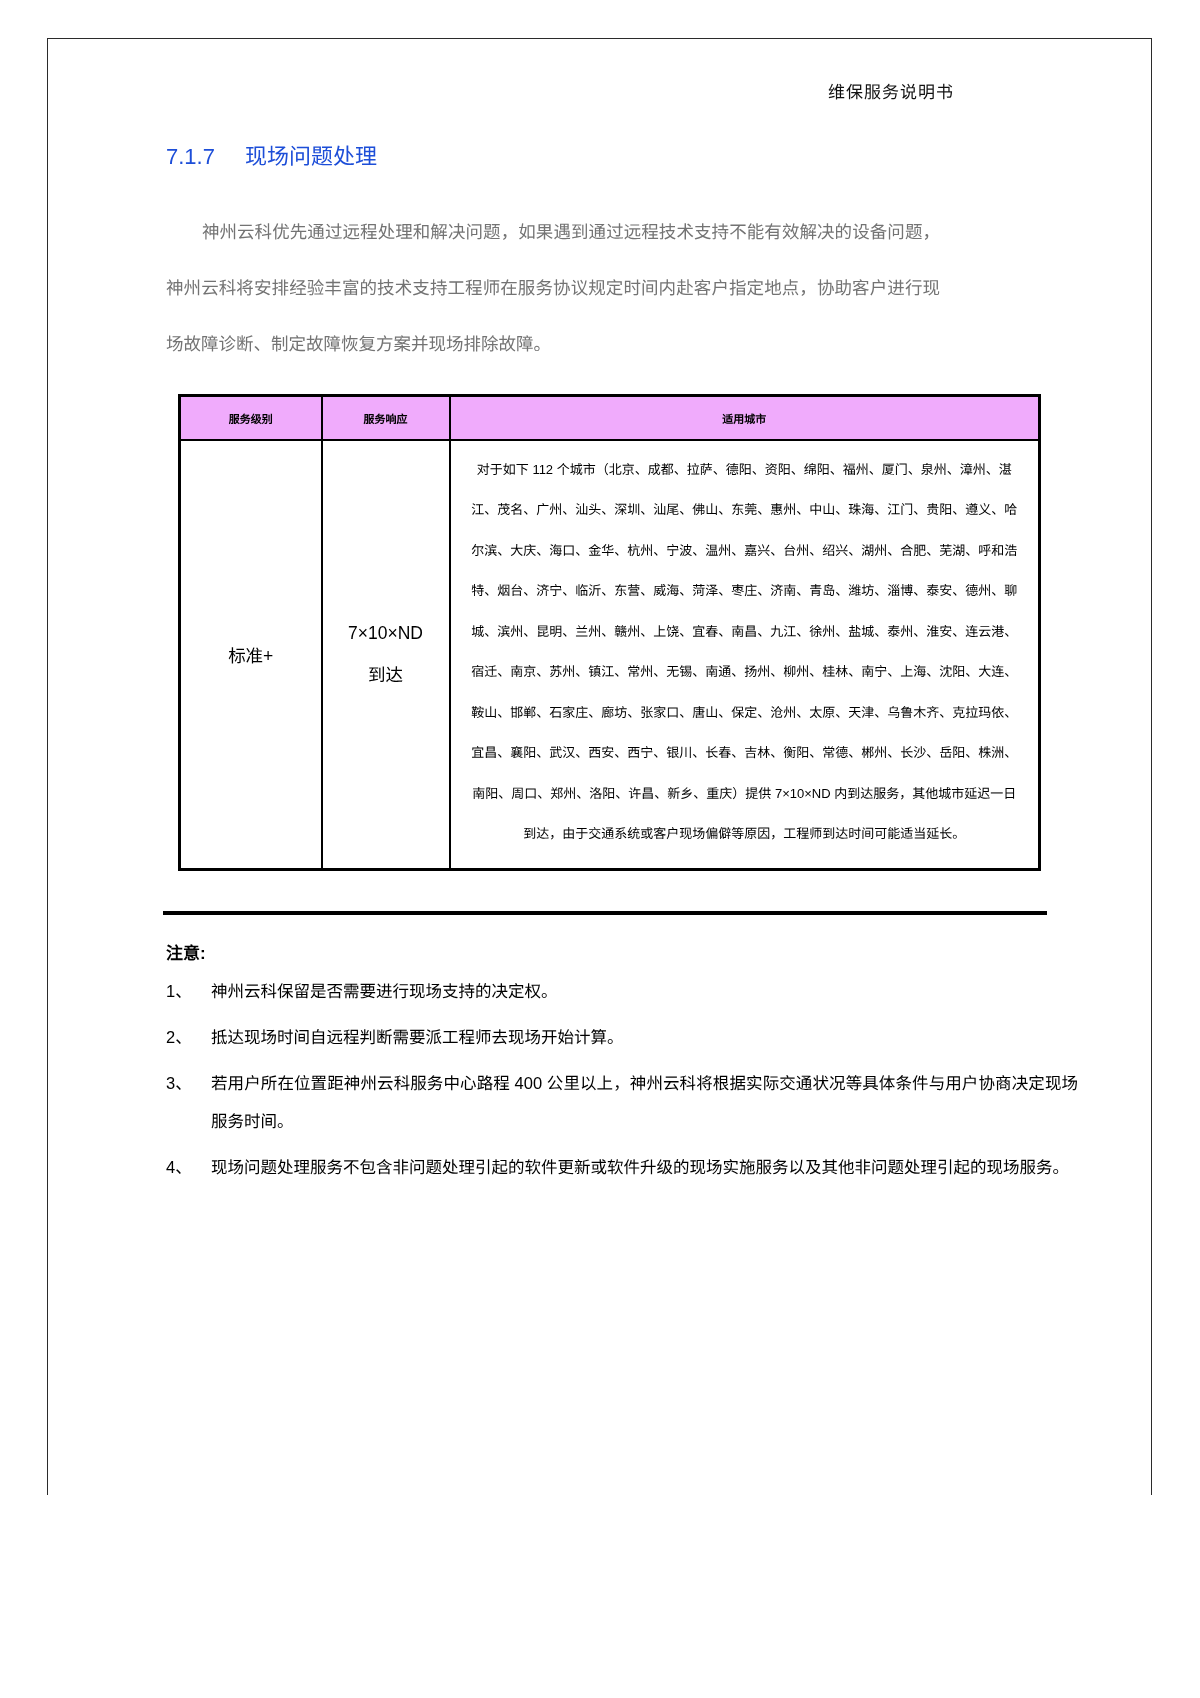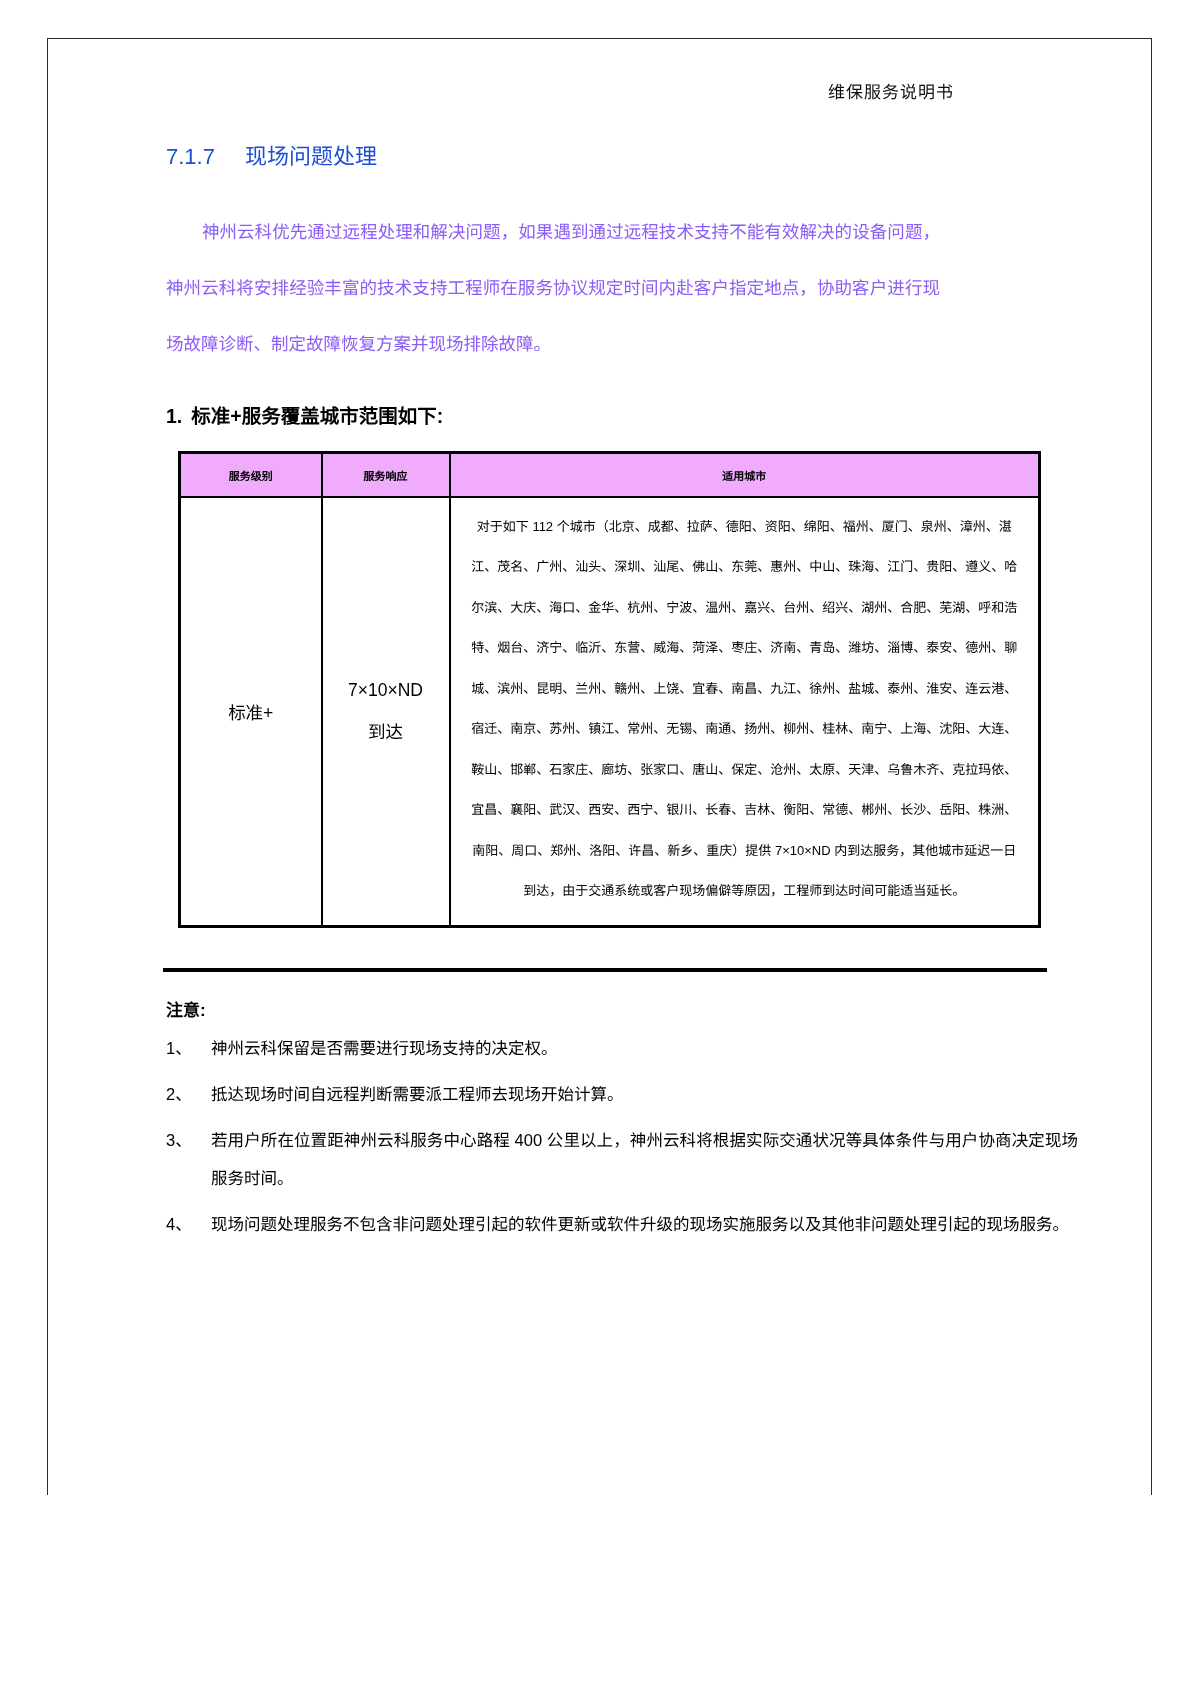--- a/index.html
+++ b/index.html
@@ -39,21 +39,21 @@
     margin: 0;
   }
   .sec-h .sec-num { margin-right: 30px; }
   .para {
     width: 774px;
     margin: 0;
     font-size: 17.5px;
     line-height: 56px;
     text-align: justify;
     text-indent: 2.05em;
-    color: #8b5cf6;
+    color: #737373;
   }
   .para.first { margin-top: 34px; }
   .sub-h {
     margin-top: 28px;
     font-size: 19.5px;
     font-weight: 700;
     color: #000;
   }
   .sub-h .sub-label { margin-right: 9px; }
   table.svc {
@@ -133,23 +133,20 @@
   <div class="hdr">维保服务说明书</div>
 
   <div class="content">
 
     <h2 class="sec-h">
       <span class="sec-num">7.1.7</span><span>现场问题处理</span>
     </h2>
 
     <p class="para first">神州云科优先通过远程处理和解决问题，如果遇到通过远程技术支持不能有效解决的设备问题，神州云科将安排经验丰富的技术支持工程师在服务协议规定时间内赴客户指定地点，协助客户进行现场故障诊断、制定故障恢复方案并现场排除故障。</p>
 
-    <div class="sub-h">
-      <span class="sub-label">1.</span><span>标准+服务覆盖城市范围如下:</span>
-    </div>
 
     <table class="svc">
       <colgroup>
         <col style="width:142px">
         <col style="width:128px">
         <col style="width:590px">
       </colgroup>
       <thead>
         <tr>
           <th>服务级别</th>

